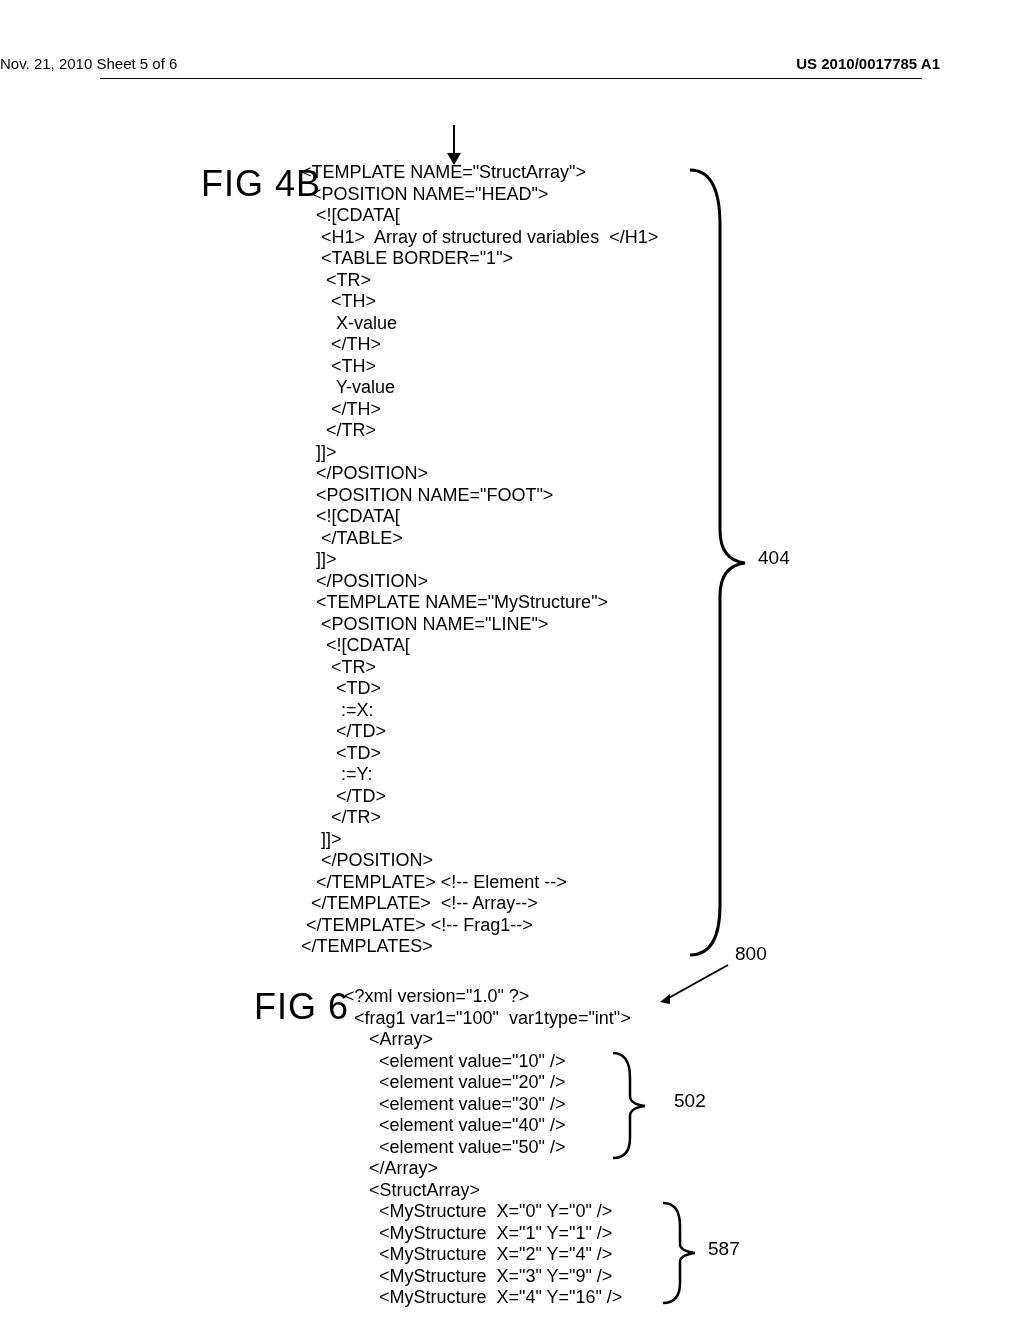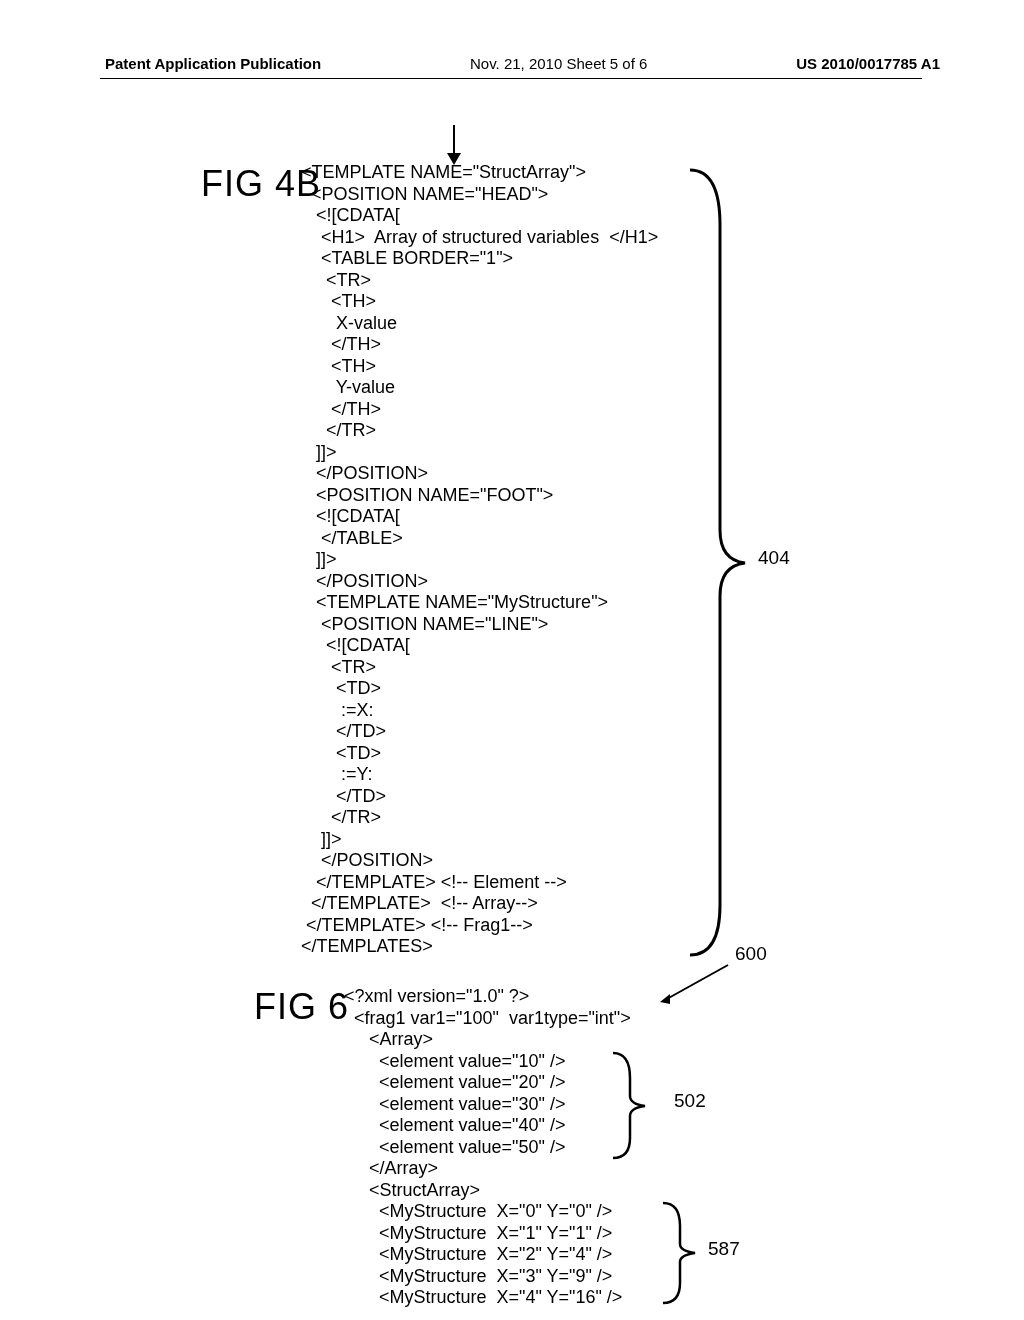--- a/index.html
+++ b/index.html
@@ -47,21 +47,20 @@
       font-stretch: condensed;
     }
     .brace-svg { position: absolute; }
     .callout-num { position: absolute; font-size: 19px; }
     .callout-line { position: absolute; }
   </style>
 </head>
 <body>
 
 <div class="header">
-  <span class="header-left">Patent Application Publication</span>
   <span class="header-center">Nov. 21, 2010  Sheet 5 of 6</span>
   <span class="header-right">US 2010/0017785 A1</span>
 </div>
 <div class="hr-line"></div>
 
 <svg class="arrow-down" viewBox="0 0 14 40">
   <line x1="7" y1="0" x2="7" y2="30" stroke="#000" stroke-width="2"></line>
   <polygon points="0,28 14,28 7,40" fill="#000"></polygon>
 </svg>
 
@@ -112,21 +111,21 @@
            Q 40 401 40 431
            L 40 740
            Q 40 790 10 790" fill="none" stroke="#000" stroke-width="3"></path>
 </svg>
 <div class="callout-num" style="left:758px; top:547px;">404</div>
 
 <svg class="callout-line" style="left:660px; top:960px; width:80px; height:45px;" viewBox="0 0 80 45">
   <line x1="5" y1="40" x2="68" y2="5" stroke="#000" stroke-width="2"></line>
   <polygon points="0,42 10,34 10,44" fill="#000"></polygon>
 </svg>
-<div class="callout-num" style="left:735px; top:943px;">600</div>
+<div class="callout-num" style="left:735px; top:943px;">800</div>
 
 <div class="fig-label" style="left:254px; top:986px;">FIG  6</div>
 <div class="code-block" style="left:344px; top:986px;">&lt;?xml version="1.0" ?&gt;
   &lt;frag1 var1="100"  var1type="int"&gt;
      &lt;Array&gt;
        &lt;element value="10" /&gt;
        &lt;element value="20" /&gt;
        &lt;element value="30" /&gt;
        &lt;element value="40" /&gt;
        &lt;element value="50" /&gt;

